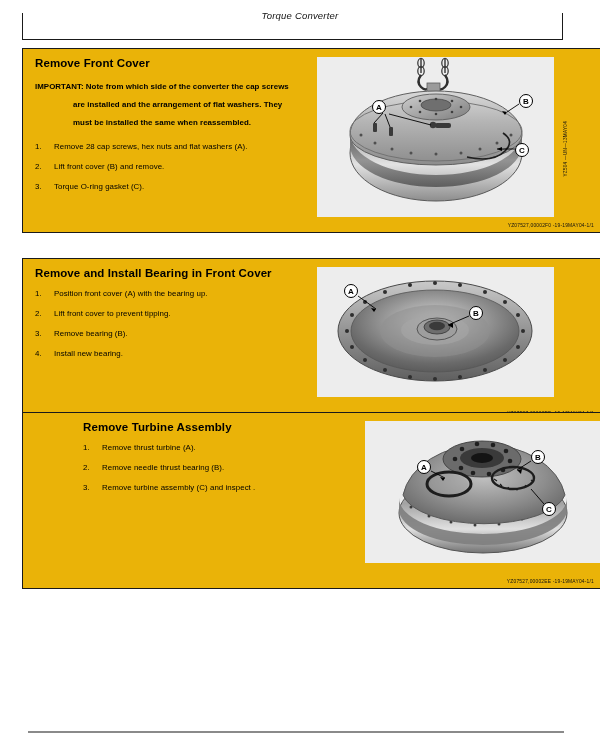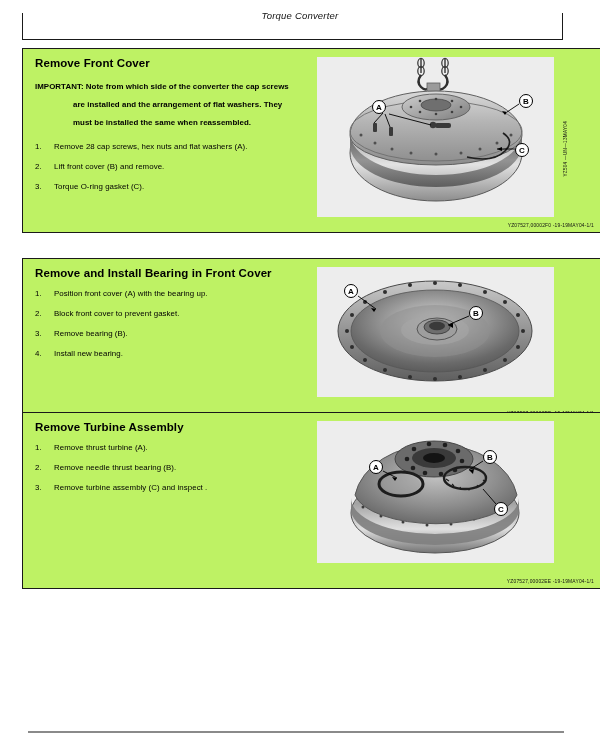--- a/index.html
+++ b/index.html
@@ -46,25 +46,25 @@
     color: #111;
   }
 
   
   .section {
     position: absolute;
     left: 22px;
     width: 579px;
     border: 1.5px solid #1a1a1a;
     box-sizing: border-box;
-    background: #bef264;
+    background: #eab308;
   }
   #section-1 { top: 44px;  height: 185px; }
   #section-2 { top: 237px; height: 163px; margin-top: 17px; }
-  #section-3 { top: 408px; height: 177px; }
+  #section-3 { top: 408px; height: 177px; padding-left: 48px; }
 
   .sec-body {
     position: relative;
     width: 100%;
     height: 100%;
   }
 
   .text-col {
     position: absolute;
     left: 12px;
@@ -317,21 +317,21 @@
 
       <div class="text-col">
         <div class="sec-heading">Remove and Install Bearing in Front Cover</div>
 
         <p class="step">
           <span class="num">1.</span>
           <span>Position front cover (A) with the bearing up.</span>
         </p>
         <p class="step">
           <span class="num">2.</span>
-          <span>Block front cover to prevent gasket.</span>
+          <span>Lift front cover to prevent tipping.</span>
         </p>
         <p class="step">
           <span class="num">3.</span>
           <span>Remove bearing (B).</span>
         </p>
         <p class="step">
           <span class="num">4.</span>
           <span>Install new bearing.</span>
         </p>
       </div>

